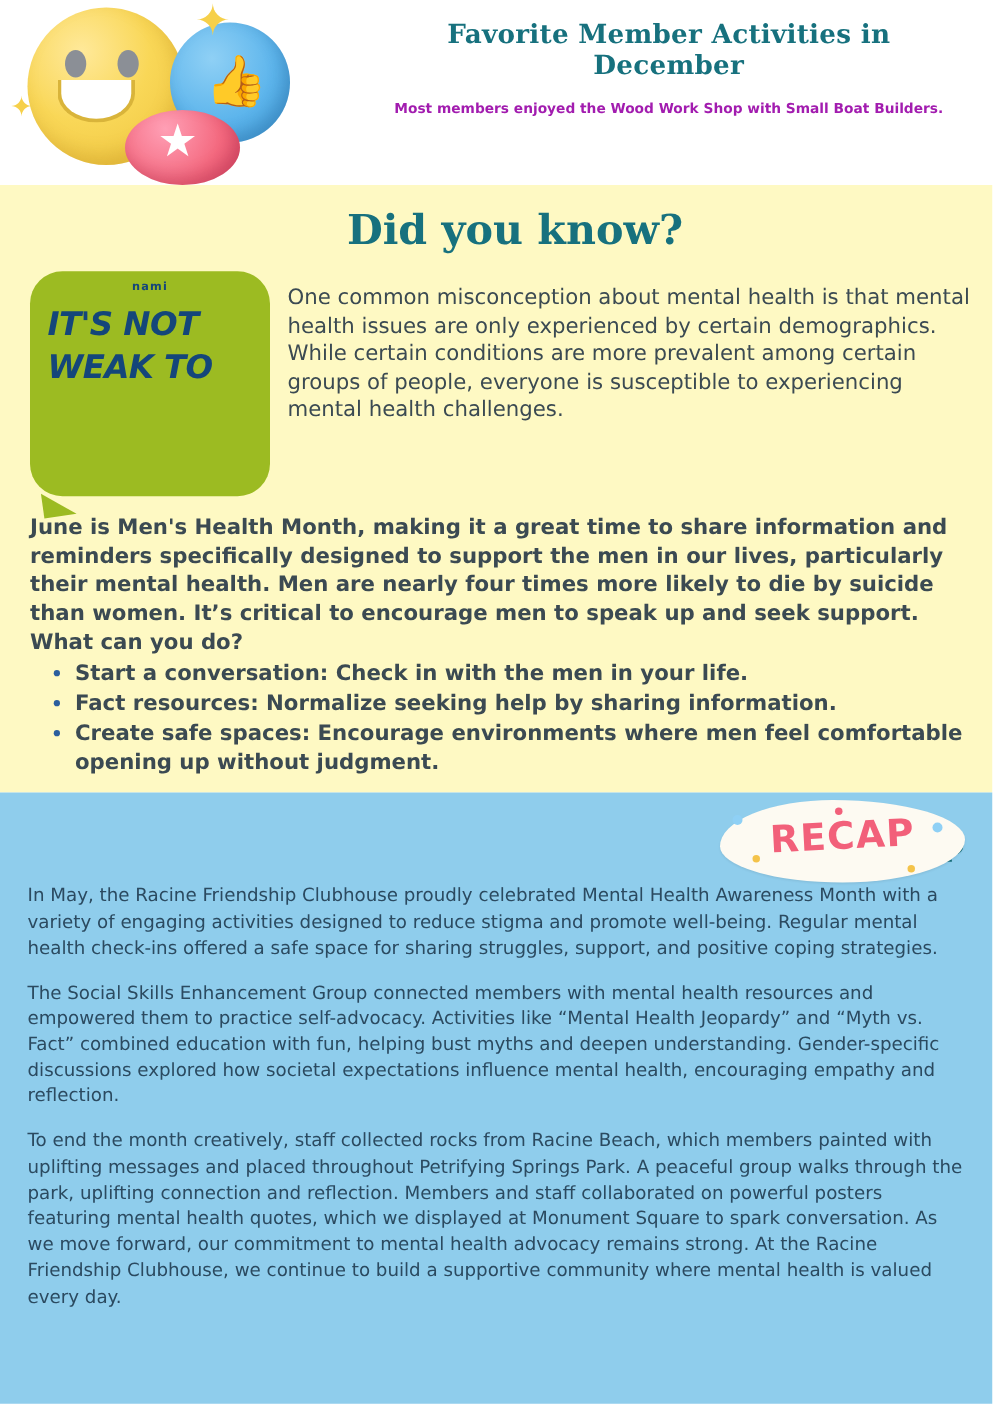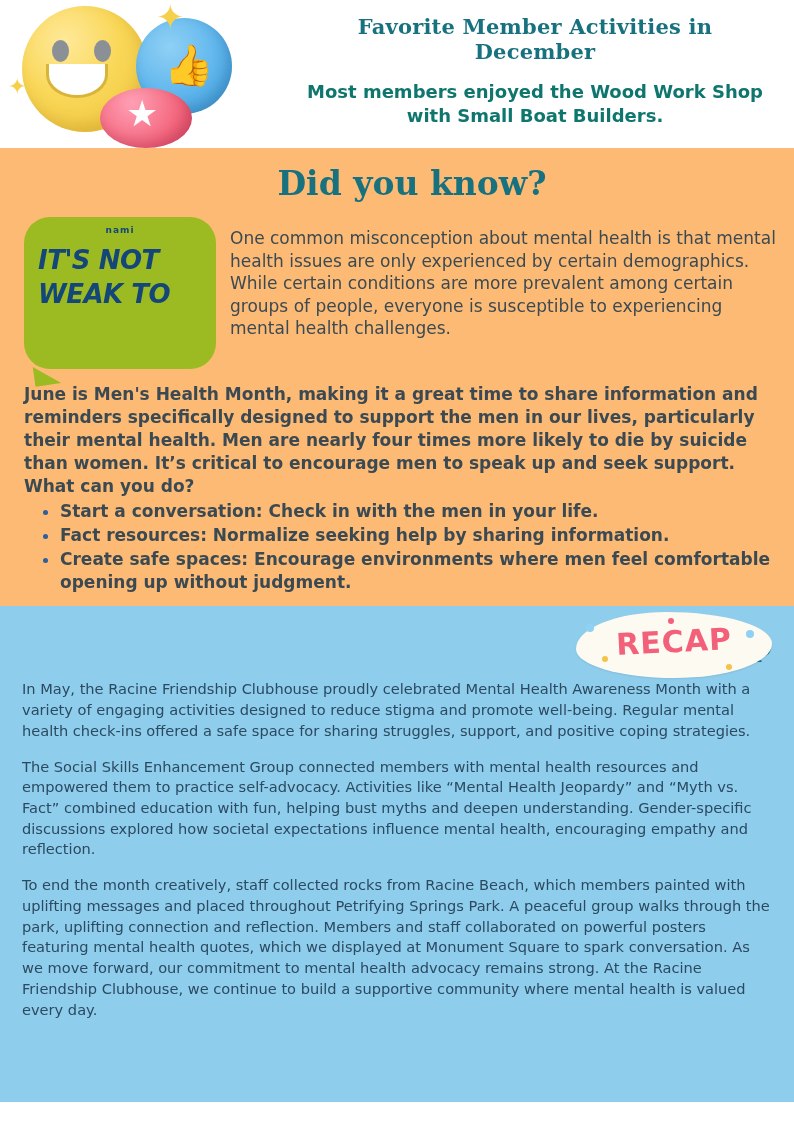--- a/index.html
+++ b/index.html
@@ -23,23 +23,23 @@
   .header-title {
     color: #17717e;
     font-family: "DejaVu Serif", serif;
     font-weight: bold;
     font-size: 21px;
     text-align: center;
     letter-spacing: .2px;
   }
   .header-sub {
     margin-top: 16px;
-    color: #0f766e;
-    font-weight: bold;
-    font-size: 18px;
+    color: #a21caf;
+    font-weight: bold;
+    font-size: 11px;
     line-height: 1.35;
     text-align: center;
   }
 
   
   .emoji-art {
     position: absolute;
     left: 8px;
     top: 0;
     width: 260px;
@@ -111,41 +111,41 @@
     line-height: 34px;
   }
   .emoji-art .spark.two {
     left: 0px; top: 70px;
     font-size: 22px;
     color: #f6d04a;
   }
 
   
   .green {
-    background: #fdba74;
+    background: #fef9c3;
     padding: 10px 16px 12px 16px;
   }
   .green-title {
     color: #17717e;
     font-family: "DejaVu Serif", serif;
     font-weight: bold;
     font-size: 33px;
     text-align: center;
     margin: 6px 0 14px 30px;
   }
   .green-top {
     display: flex;
     gap: 14px;
     align-items: flex-start;
   }
   
   .nami {
     position: relative;
     flex: 0 0 192px;
-    height: 152px;
+    height: 180px;
     margin-left: 8px;
   }
   .nami .bubble {
     position: absolute;
     inset: 0;
     background: #9cbb22;
     border-radius: 26px 26px 26px 26px;
   }
   .nami .tail {
     position: absolute;

